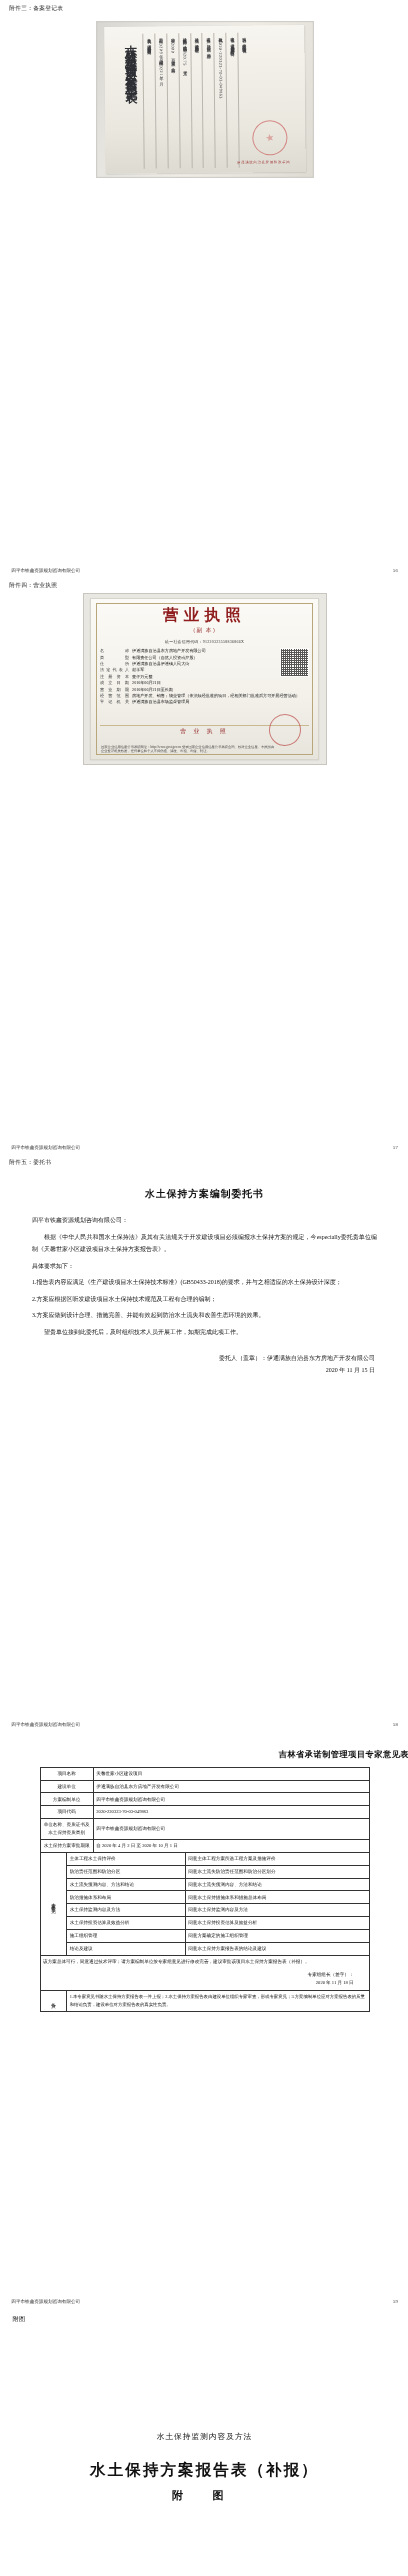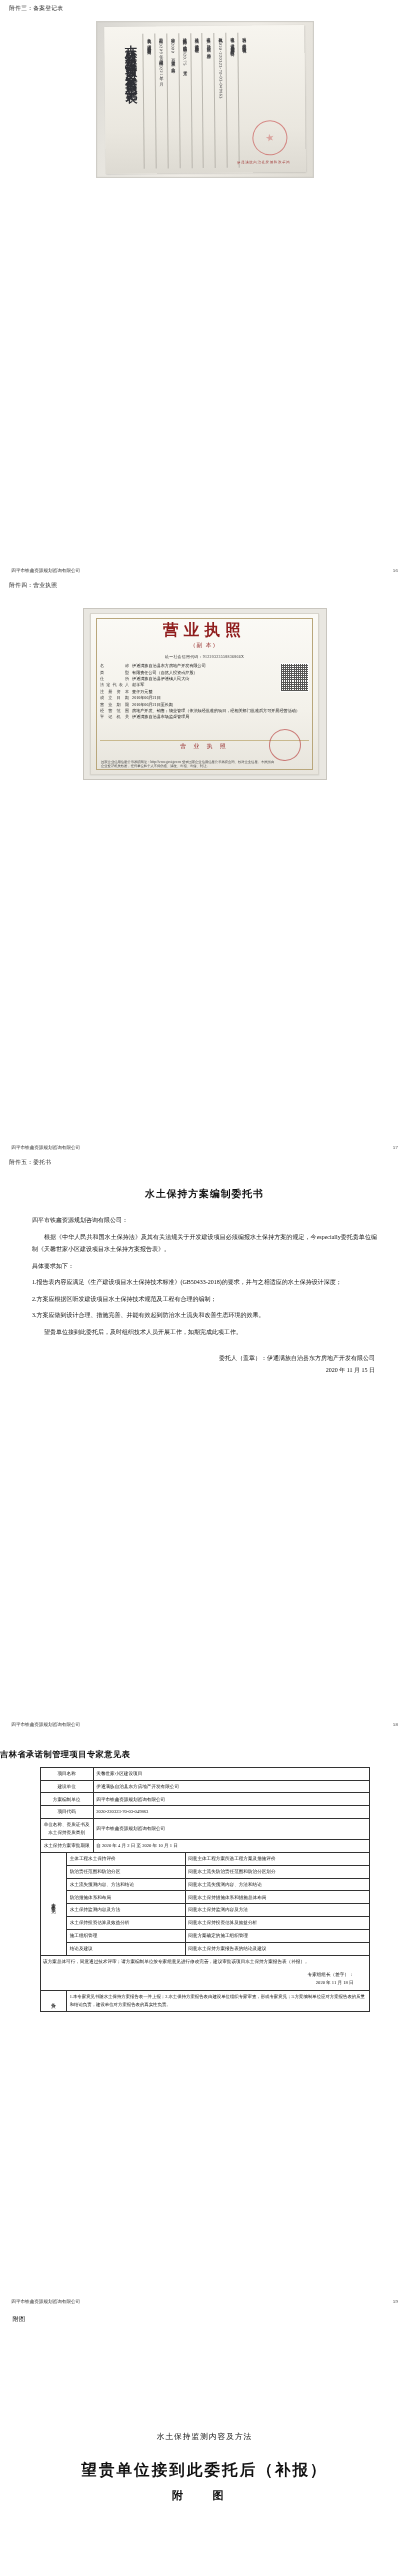--- a/index.html
+++ b/index.html
@@ -117,21 +117,21 @@
     right: 15.5px; bottom: 8.2px;
     font-size: 3.6px;
     color: rgba(150,30,30,.8);
     letter-spacing: 0.5px;
   }
 
   
   .p2-scan {
     width: 242px;
     height: 170px;
-    margin: 18px auto 0;
+    margin: 3px auto 0;
     background: #e9e7e1;
     border: 0.5px solid #c9c6bf;
     position: relative;
     overflow: hidden;
   }
   .p2-cert {
     position: absolute;
     left: 6.2px; top: 4.1px;
     right: 6.2px; bottom: 4.1px;
     background: linear-gradient(180deg,#fbfaf6 0%,#f3f1ea 60%,#e7e4dc 100%);
@@ -238,21 +238,21 @@
   .doc-sign {
     margin-top: 15.5px;
     font-size: 6px;
     line-height: 11.3px;
     text-align: right;
     padding-right: 2.1px;
   }
 
   
   .tbl-title {
-    text-align: left;
+    text-align: right;
     font-size: 8.2px;
     font-weight: bold;
     letter-spacing: 0.5px;
     margin: 17.5px 0 7.2px;
     color: #111;
   }
   table.expert {
     border-collapse: collapse;
     width: 330px;
     margin: 0 auto;
@@ -518,18 +518,18 @@
     <span>四平市铁鑫资源规划咨询有限公司</span>
     <span class="fnum">59</span>
   </div>
 </div>
 
 <div class="page" style="height:577px">
   <div class="cover-label">附图</div>
 
   <div class="cover-main">
     <div class="cover-sub">水土保持监测内容及方法</div>
-    <div class="cover-big">望贵单位接到此委托后（补报）</div>
+    <div class="cover-big">水土保持方案报告表（补报）</div>
     <div class="cover-big2">附  图</div>
   </div>
 
 </div>
 
 
 </body></html>

